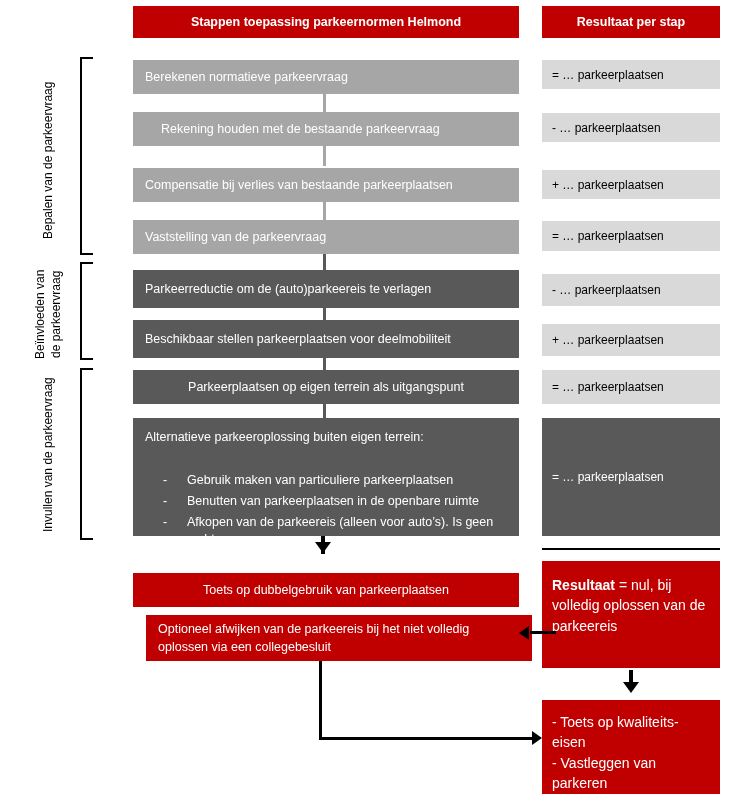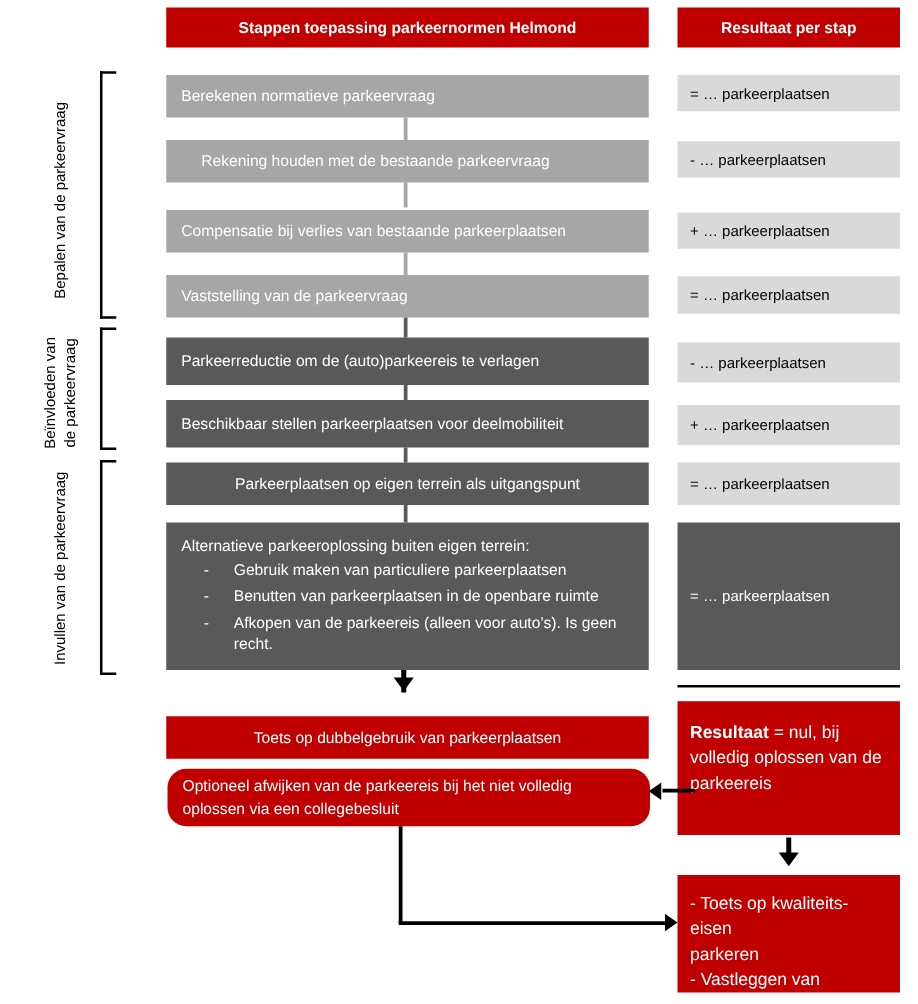--- a/index.html
+++ b/index.html
@@ -90,21 +90,21 @@
   .dash.lightc { background: #a6a6a6; }
 
   
   .altbox {
     background: #595959;
     color: #ffffff;
     font-size: 12.5px;
     padding: 12px 12px 10px 12px;
     box-sizing: border-box;
   }
-  .altbox .title { margin-bottom: 4px; }
+  .altbox .title { margin-bottom: 28px; }
   .altbox ul {
     margin: 0;
     padding: 0;
     list-style: none;
   }
   .altbox li {
     position: relative;
     padding-left: 42px;
     margin-bottom: 3px;
     line-height: 1.42;
@@ -208,21 +208,21 @@
   </ul>
 </div>
 
 <div class="abs arrow-line" style="left:321px; top:536px; width:4px; height:18px;"></div>
 <div class="abs arrow-head ah-down" style="left:315px; top:542px;"></div>
 
 <div class="abs step red center" style="left:133px; top:561px; width:386px; height:34px;margin-top:12px;">
   <span>Toets  op  dubbelgebruik  van  parkeerplaatsen</span>
 </div>
 
-<div class="abs step red" style="left:134px; top:615px; width:386px; height:46px;border-radius:15px;">
+<div class="abs step red" style="left:146px; top:615px; width:386px; height:46px;">
   <span style="line-height:1.45;">Optioneel  afwijken  van  de  parkeereis  bij  het  niet  volledig  oplossen  via  een  collegebesluit</span>
 </div>
 
 <div class="abs res light" style="left:542px; top:60px; width:178px; height:29px;">
   <span>=  …  parkeerplaatsen</span>
 </div>
 <div class="abs res light" style="left:542px; top:113px; width:178px; height:29px;">
   <span>-  …  parkeerplaatsen</span>
 </div>
 <div class="abs res light" style="left:542px; top:170px; width:178px; height:29px;">
@@ -253,22 +253,22 @@
     <div>parkeereis</div>
   </div>
 </div>
 
 <div class="abs arrow-line" style="left:629px; top:670px; width:4px; height:20px;"></div>
 <div class="abs arrow-head ah-down" style="left:623px; top:682px;"></div>
 
 <div class="abs res red" style="left:542px; top:700px; width:178px; height:94px; align-items:flex-start; padding-top:12px;">
   <div class="res-red-text">
     <div>- Toets op kwaliteits- eisen</div>
+    <div>- Vastleggen van</div>
     <div>parkeren</div>
-    <div>- Vastleggen van</div>
     <div>parkeerafspraken</div>
   </div>
 </div>
 
 <div class="abs arrow-line" style="left:530px; top:631px; width:26px; height:3px;"></div>
 <div class="abs arrow-head ah-left" style="left:519px; top:626px;"></div>
 
 <div class="abs arrow-line" style="left:319px; top:661px; width:3px; height:78px;"></div>
 <div class="abs arrow-line" style="left:319px; top:737px; width:215px; height:3px;"></div>
 <div class="abs arrow-head ah-right" style="left:532px; top:731px;"></div>

